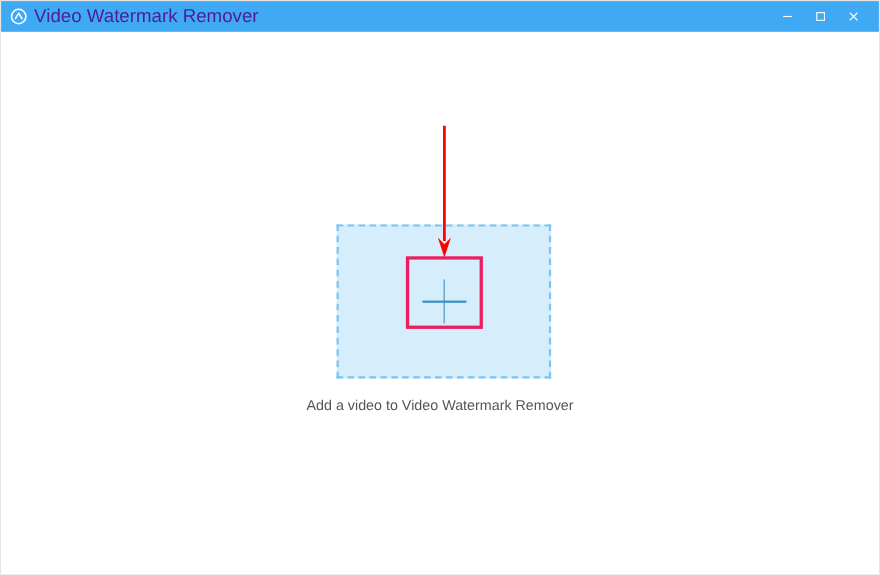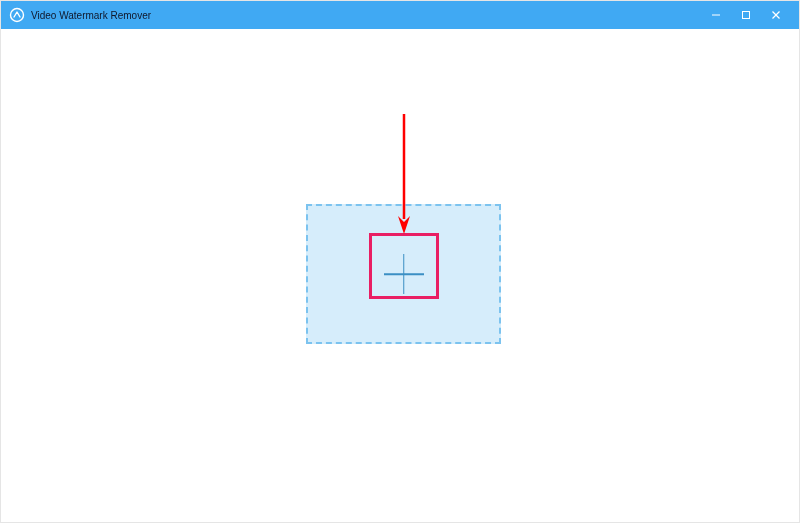--- a/index.html
+++ b/index.html
@@ -33,23 +33,23 @@
     flex: 1;
   }
   .app-icon {
     width: 16px;
     height: 16px;
     display: flex;
     align-items: center;
     justify-content: center;
   }
   .app-title {
-    font-size: 10px;
+    font-size: 17px;
     font-weight: 400;
-    color: #0f172a;
+    color: #4c1d95;
   }
   .titlebar-controls {
     display: flex;
     align-items: center;
     gap: 0;
   }
   .win-btn {
     width: 30px;
     height: 28px;
     display: flex;
@@ -170,16 +170,17 @@
 
     <div class="plus-highlight"></div>
 
     <div class="arrow">
       <svg width="12" height="120" viewBox="0 0 12 120">
         <line x1="6" y1="0" x2="6" y2="105" stroke="#ff0000" stroke-width="2.5"></line>
         <polygon points="6,120 0,102 6,108 12,102" fill="#ff0000"></polygon>
       </svg>
     </div>
 
+    <div class="hint">Add a video to Video Watermark Remover</div>
 
   </div>
 
 </div>
 
 </body></html>

